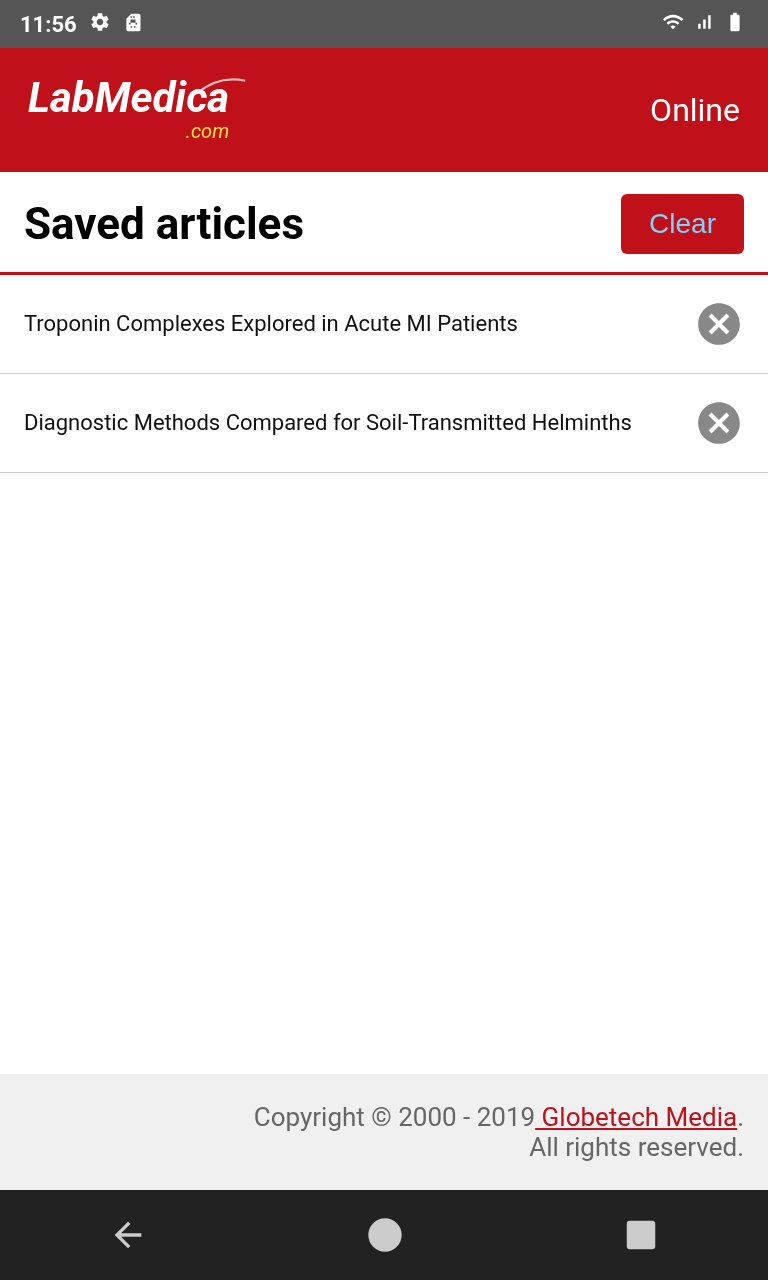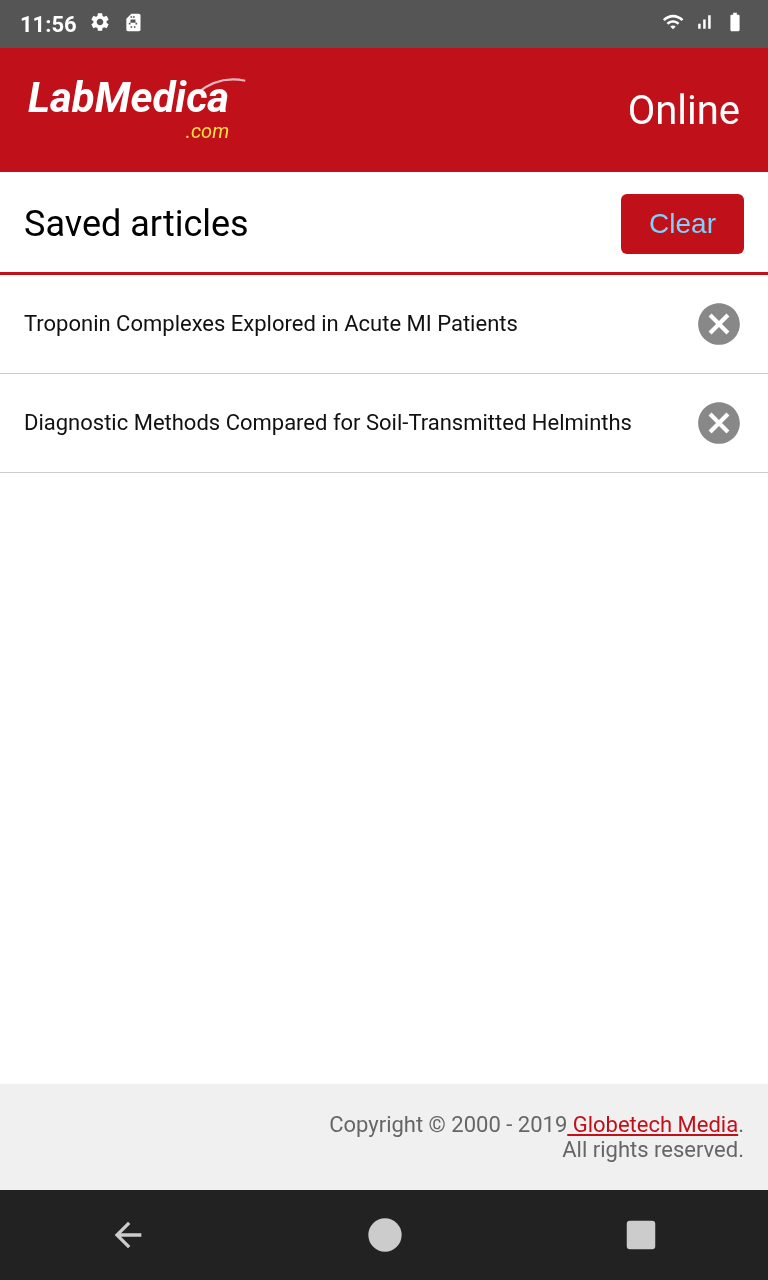--- a/index.html
+++ b/index.html
@@ -68,41 +68,41 @@
     }
     .logo-swoosh {
       position: absolute;
       top: -6px;
       right: -20px;
       width: 60px;
       height: 30px;
     }
     .header-online {
       color: white;
-      font-size: 40px;
+      font-size: 32px;
       font-weight: normal;
     }
 
     
     .page-content {
       flex: 1;
       display: flex;
       flex-direction: column;
     }
 
     
     .title-row {
       display: flex;
       align-items: center;
       justify-content: space-between;
       padding: 22px 24px 18px 24px;
     }
     .page-title {
-      font-size: 36px;
-      font-weight: normal;
+      font-size: 44px;
+      font-weight: bold;
       color: #000000;
     }
     .clear-button {
       background: #c0111a;
       color: #7dd3fc;
       border: none;
       border-radius: 6px;
       padding: 14px 28px;
       font-size: 28px;
       font-weight: normal;
@@ -144,21 +144,21 @@
     .remove-icon svg {
       width: 50px;
       height: 50px;
     }
 
     
     .footer {
       background: #f0f0f0;
       padding: 28px 24px;
       text-align: right;
-      font-size: 22px;
+      font-size: 26px;
       color: #666666;
     }
     .footer-link {
       color: #c0111a;
       text-decoration: underline;
     }
 
     
     .nav-bar {
       background: #222222;

